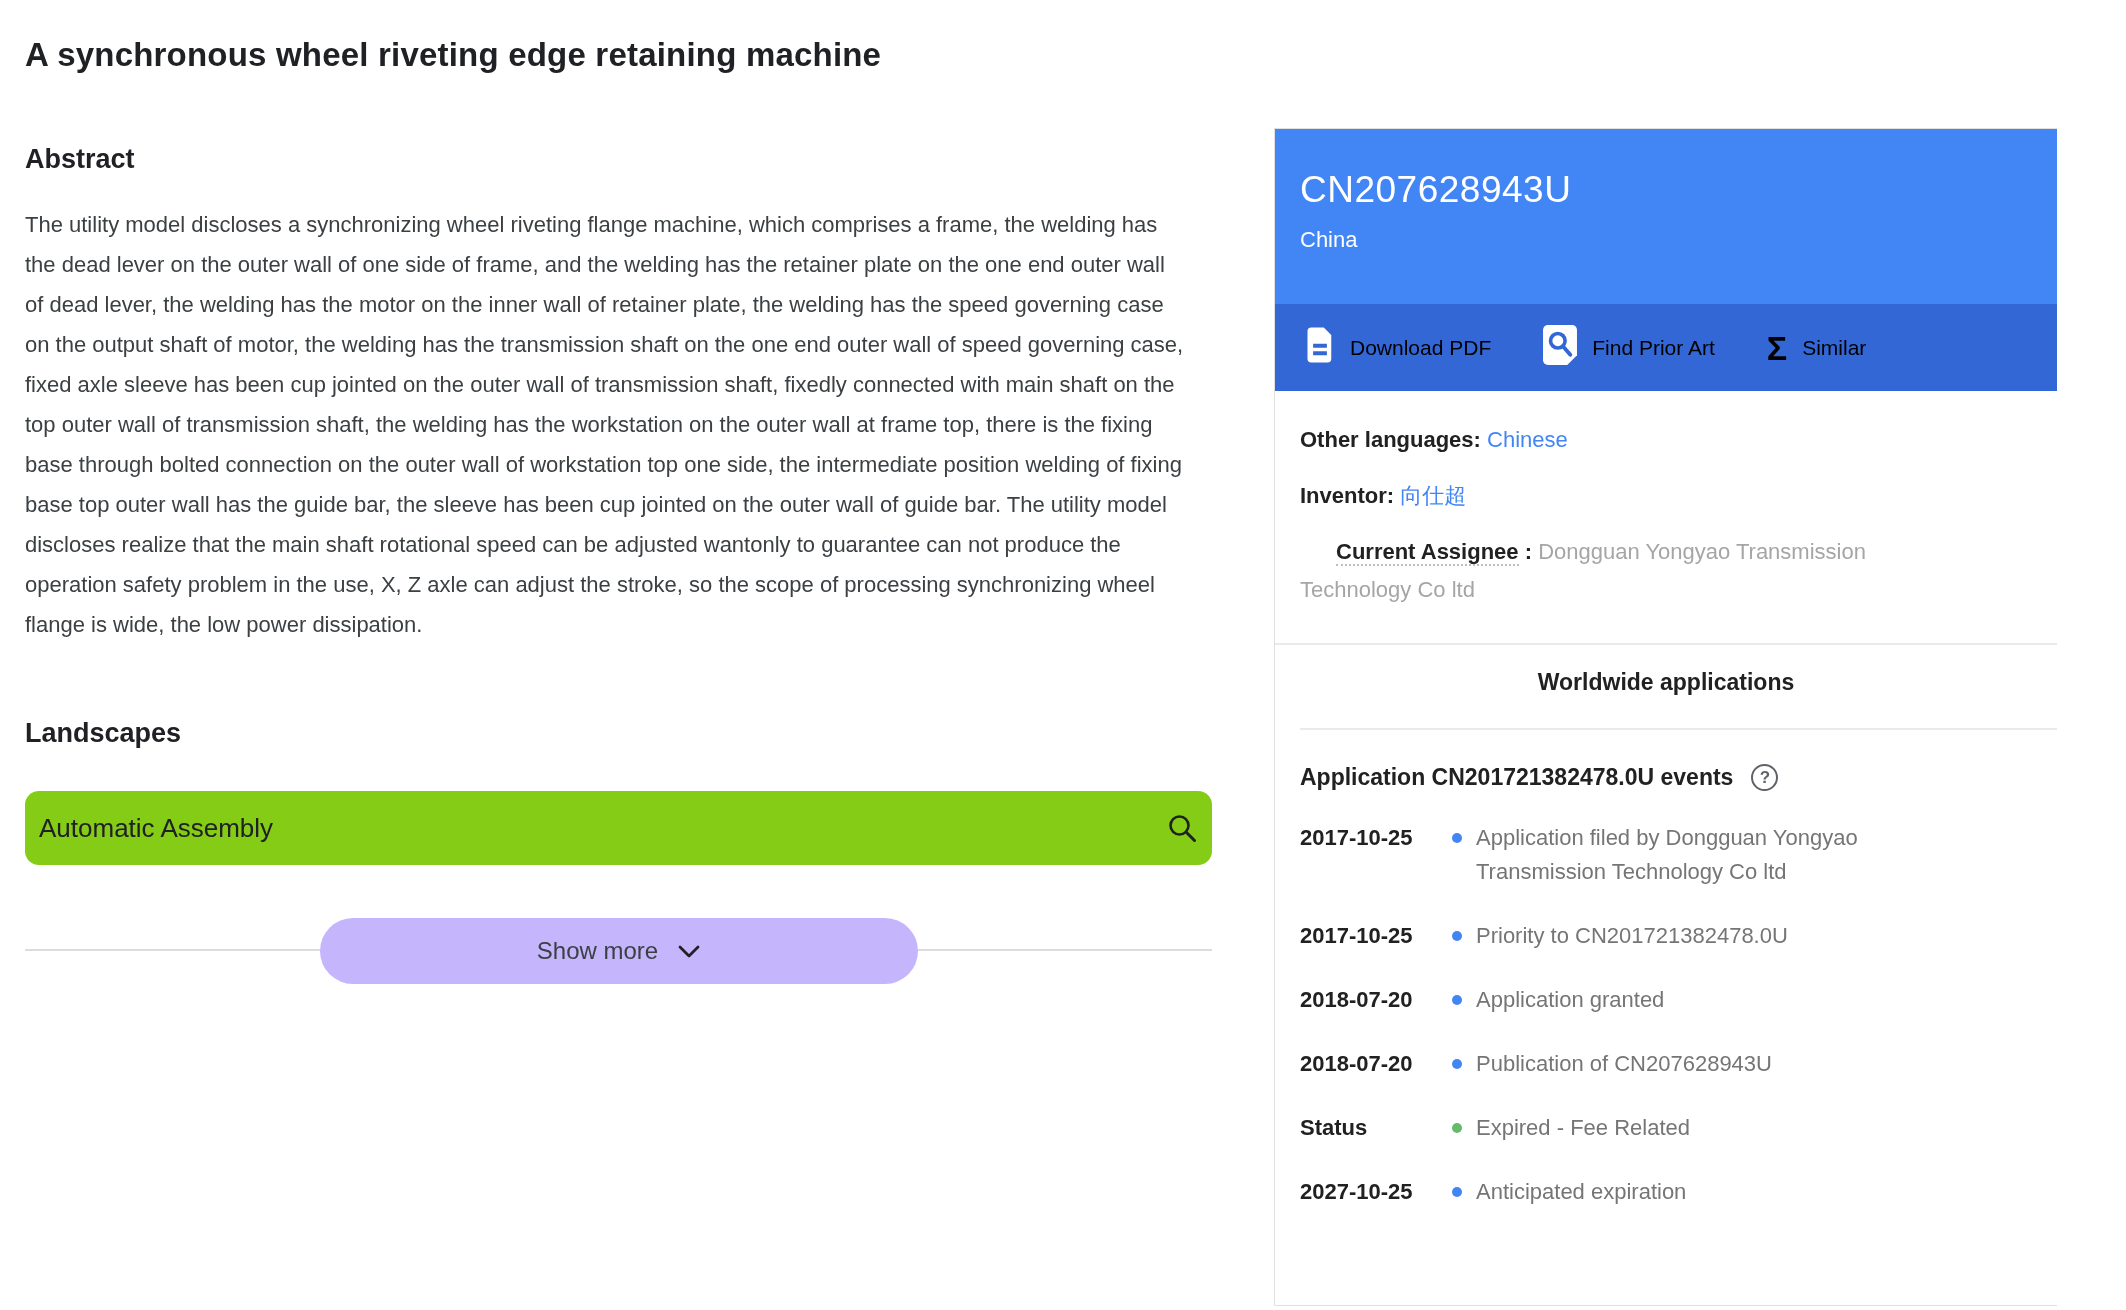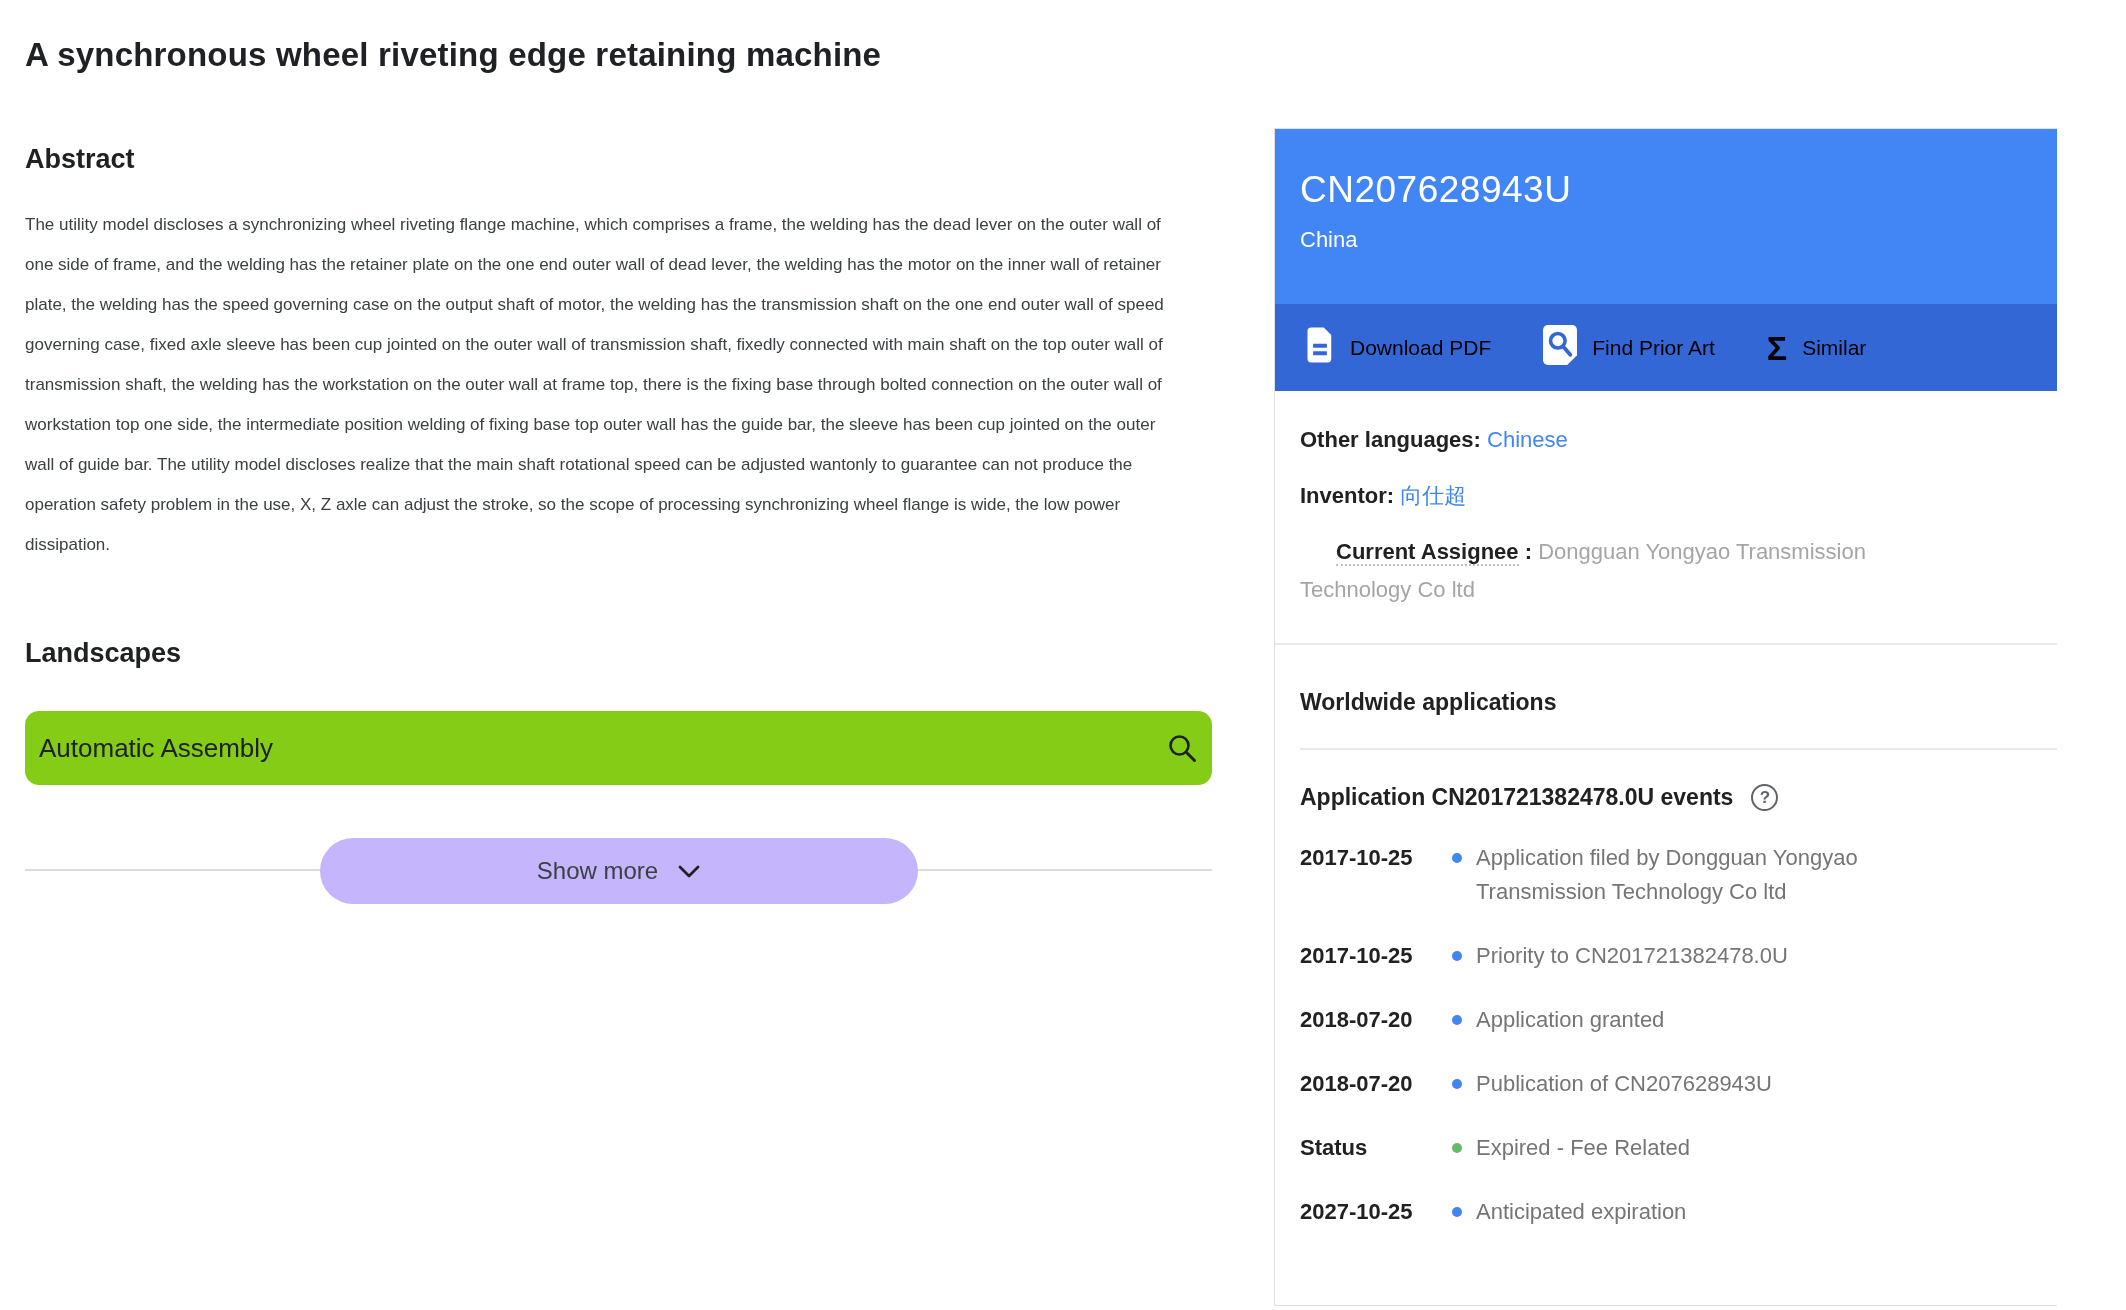--- a/index.html
+++ b/index.html
@@ -15,21 +15,21 @@
   
   .left-col { position:absolute; left:25px; top:0; width:1190px; }
   .page-title {
     margin:36px 0 0 0;
     font-size:33px; font-weight:bold; color:#202124; letter-spacing:.2px;
   }
   .section-title { font-size:27px; font-weight:bold; color:#202124; margin:0; }
   .abstract-title { margin-top:70px; }
   .abstract-text {
     margin:30px 0 0 0; width:1160px;
-    font-size:17px; line-height:40px; color:#3c4043;
+    font-size:22px; line-height:40px; color:#3c4043;
   }
   .landscapes-title { margin-top:73px; }
   .search-pill {
     margin-top:42px; height:74px; width:1187px;
     background:#84cc16; border-radius:14px;
     display:flex; align-items:center; padding:0 14px;
     cursor:pointer;
   }
   .search-pill-label { flex:1; font-size:26px; color:#202124; }
   .search-icon-svg { display:block; }
@@ -61,21 +61,21 @@
   .meta-row { font-size:22px; line-height:38px; margin-bottom:18px; }
   .meta-row:last-child { margin-bottom:0; }
   .meta-label { font-weight:bold; color:#212121; }
   .meta-link { color:#4285f4; text-decoration:none; cursor:pointer; }
   .assignee-label { border-bottom:2px dotted #bdbdbd;margin-left:36px; }
   .assignee-value { color:#a5a5a5; }
 
   .divider-full { border-top:2px solid #e8eaed; }
   .divider-inset { border-top:2px solid #e8eaed; margin-left:25px; }
 
-  .card-worldwide { padding:44px 25px 32px 25px; }
+  .card-worldwide { padding:24px 25px 32px 25px;text-align:center; }
   .section-heading { font-size:23px; font-weight:bold; color:#212121; }
   .worldwide-row { margin-top:26px; display:flex; align-items:center; }
   .year-label { font-size:24px; font-weight:bold; color:#9e9e9e; }
   .year-dot { width:9px; height:9px; border-radius:50%; background:#c4c4c4; margin:0 12px 0 14px; }
   .cn-link {
     font-size:23px; font-weight:bold; color:#212121; cursor:pointer;
     text-decoration:underline line-through; text-decoration-thickness:2px;
   }
 
   .card-events { padding:34px 25px 0 25px; }

